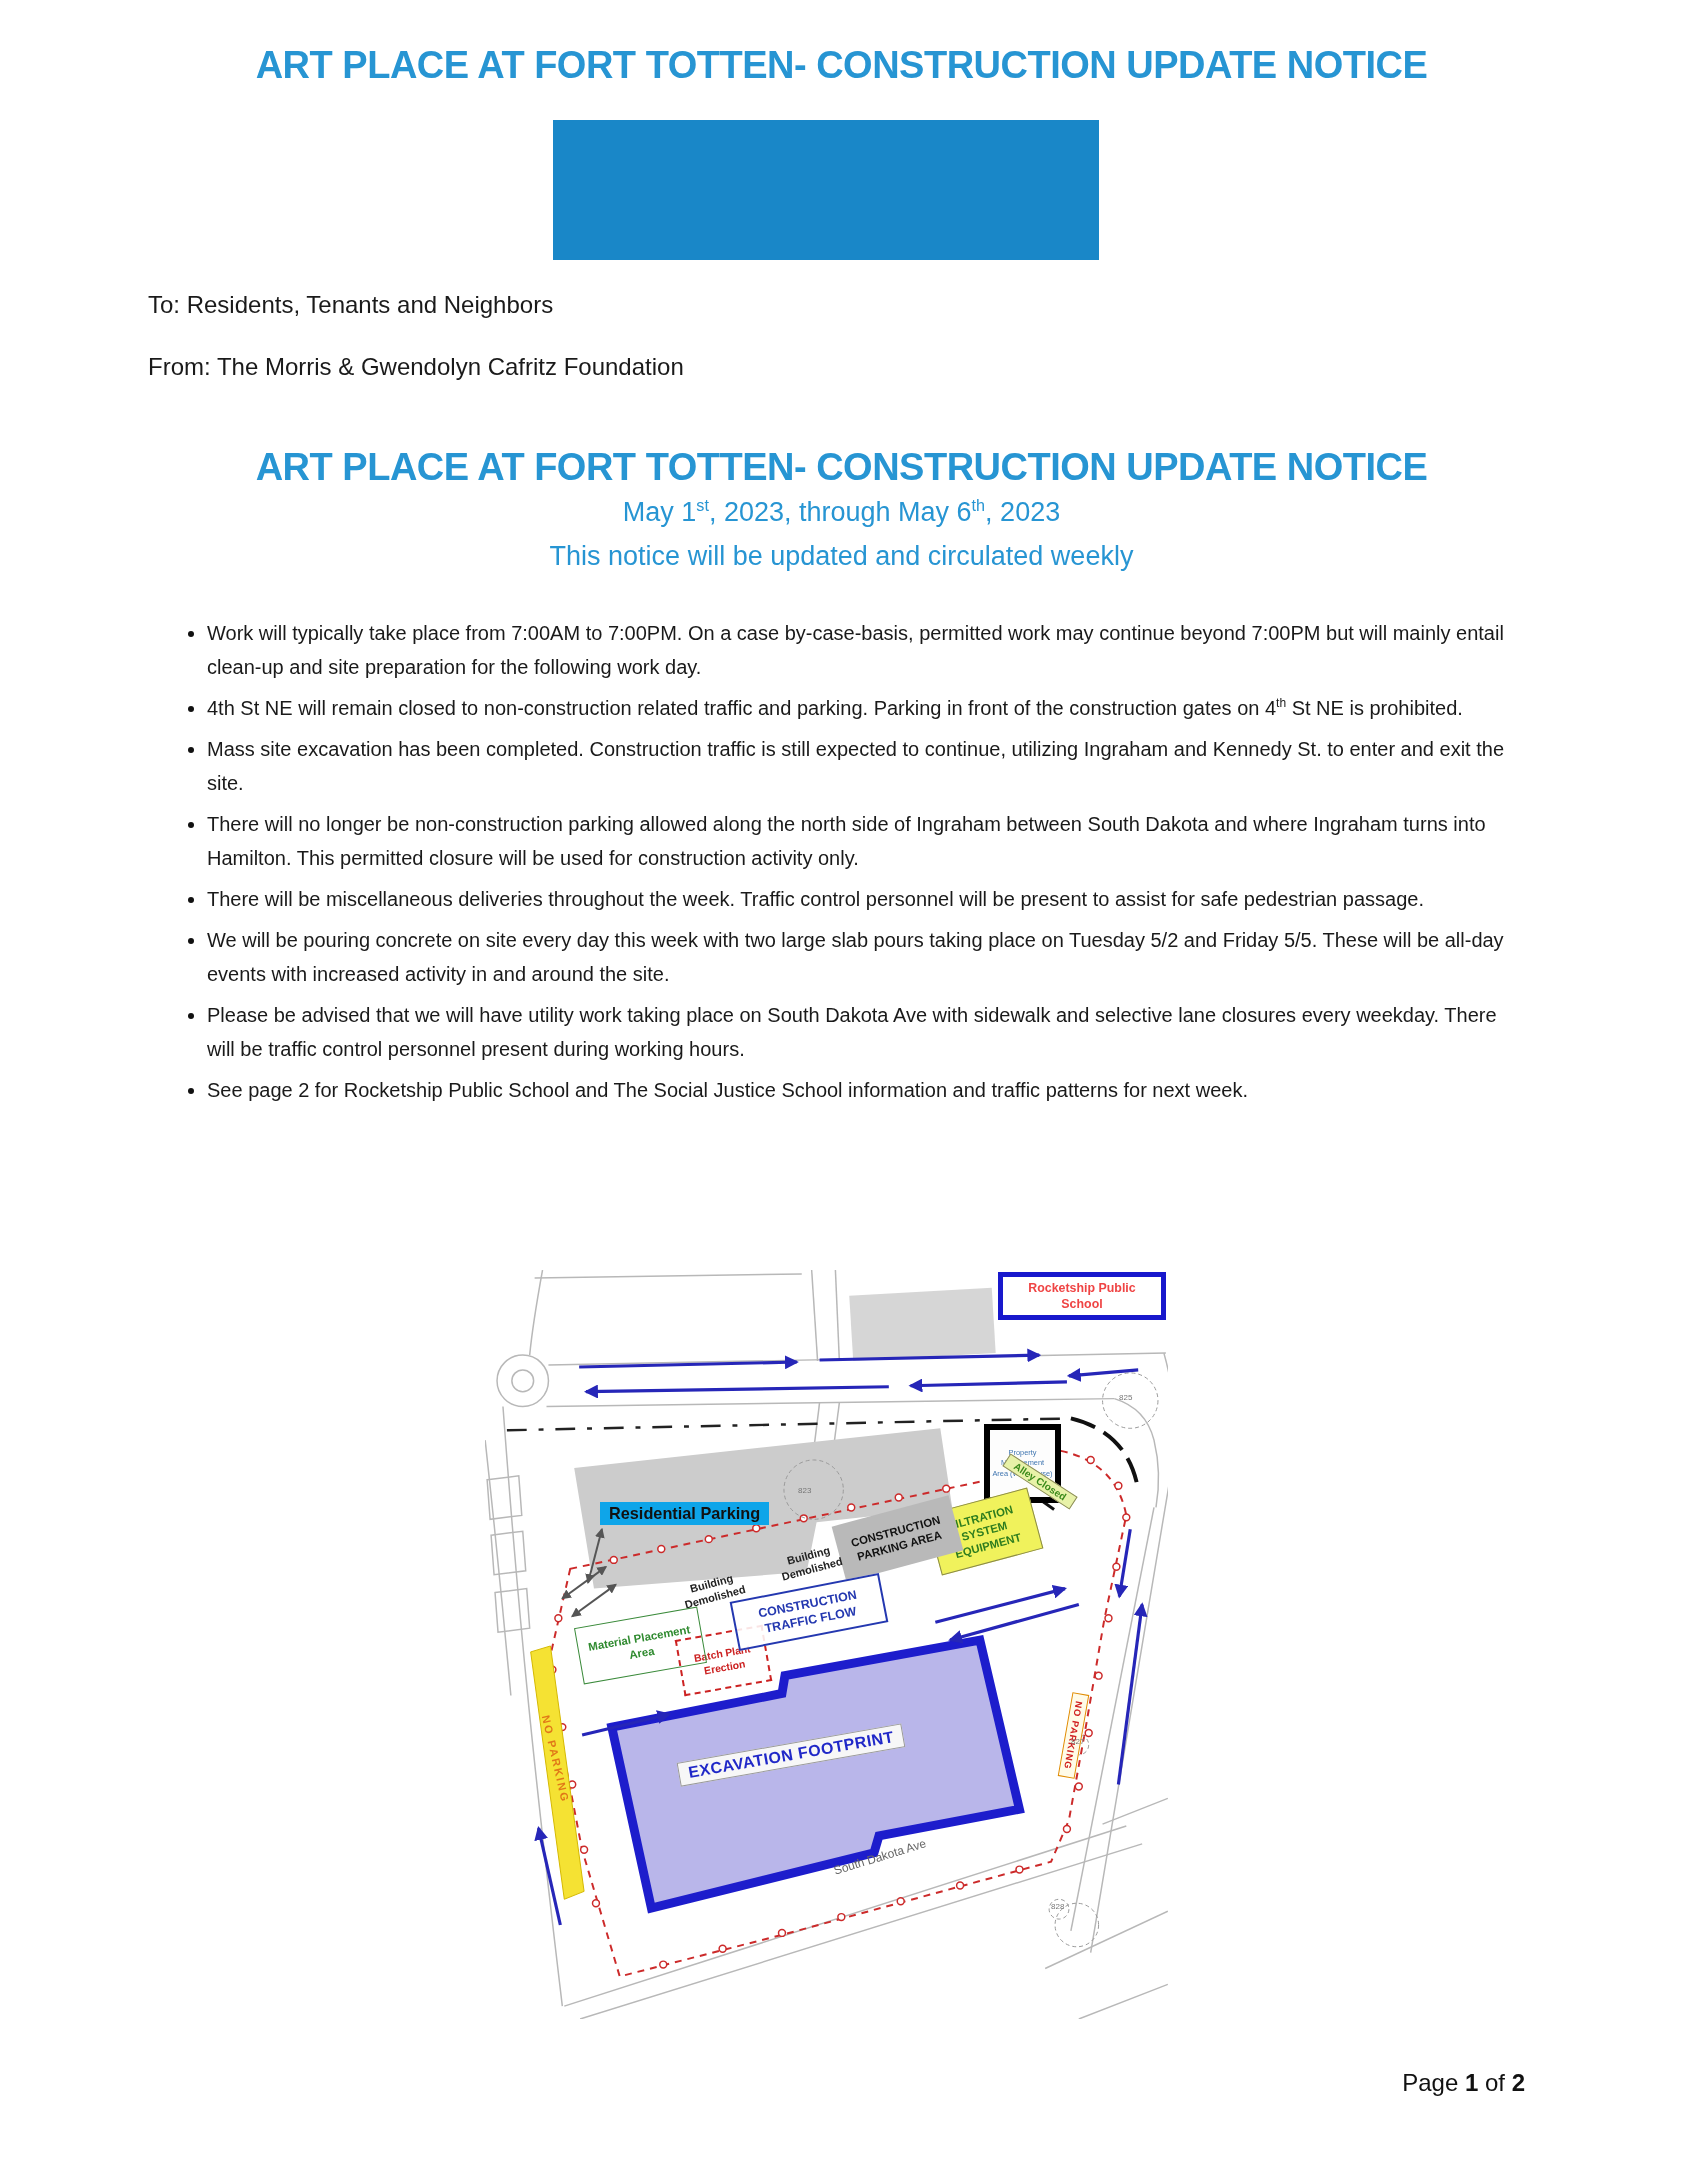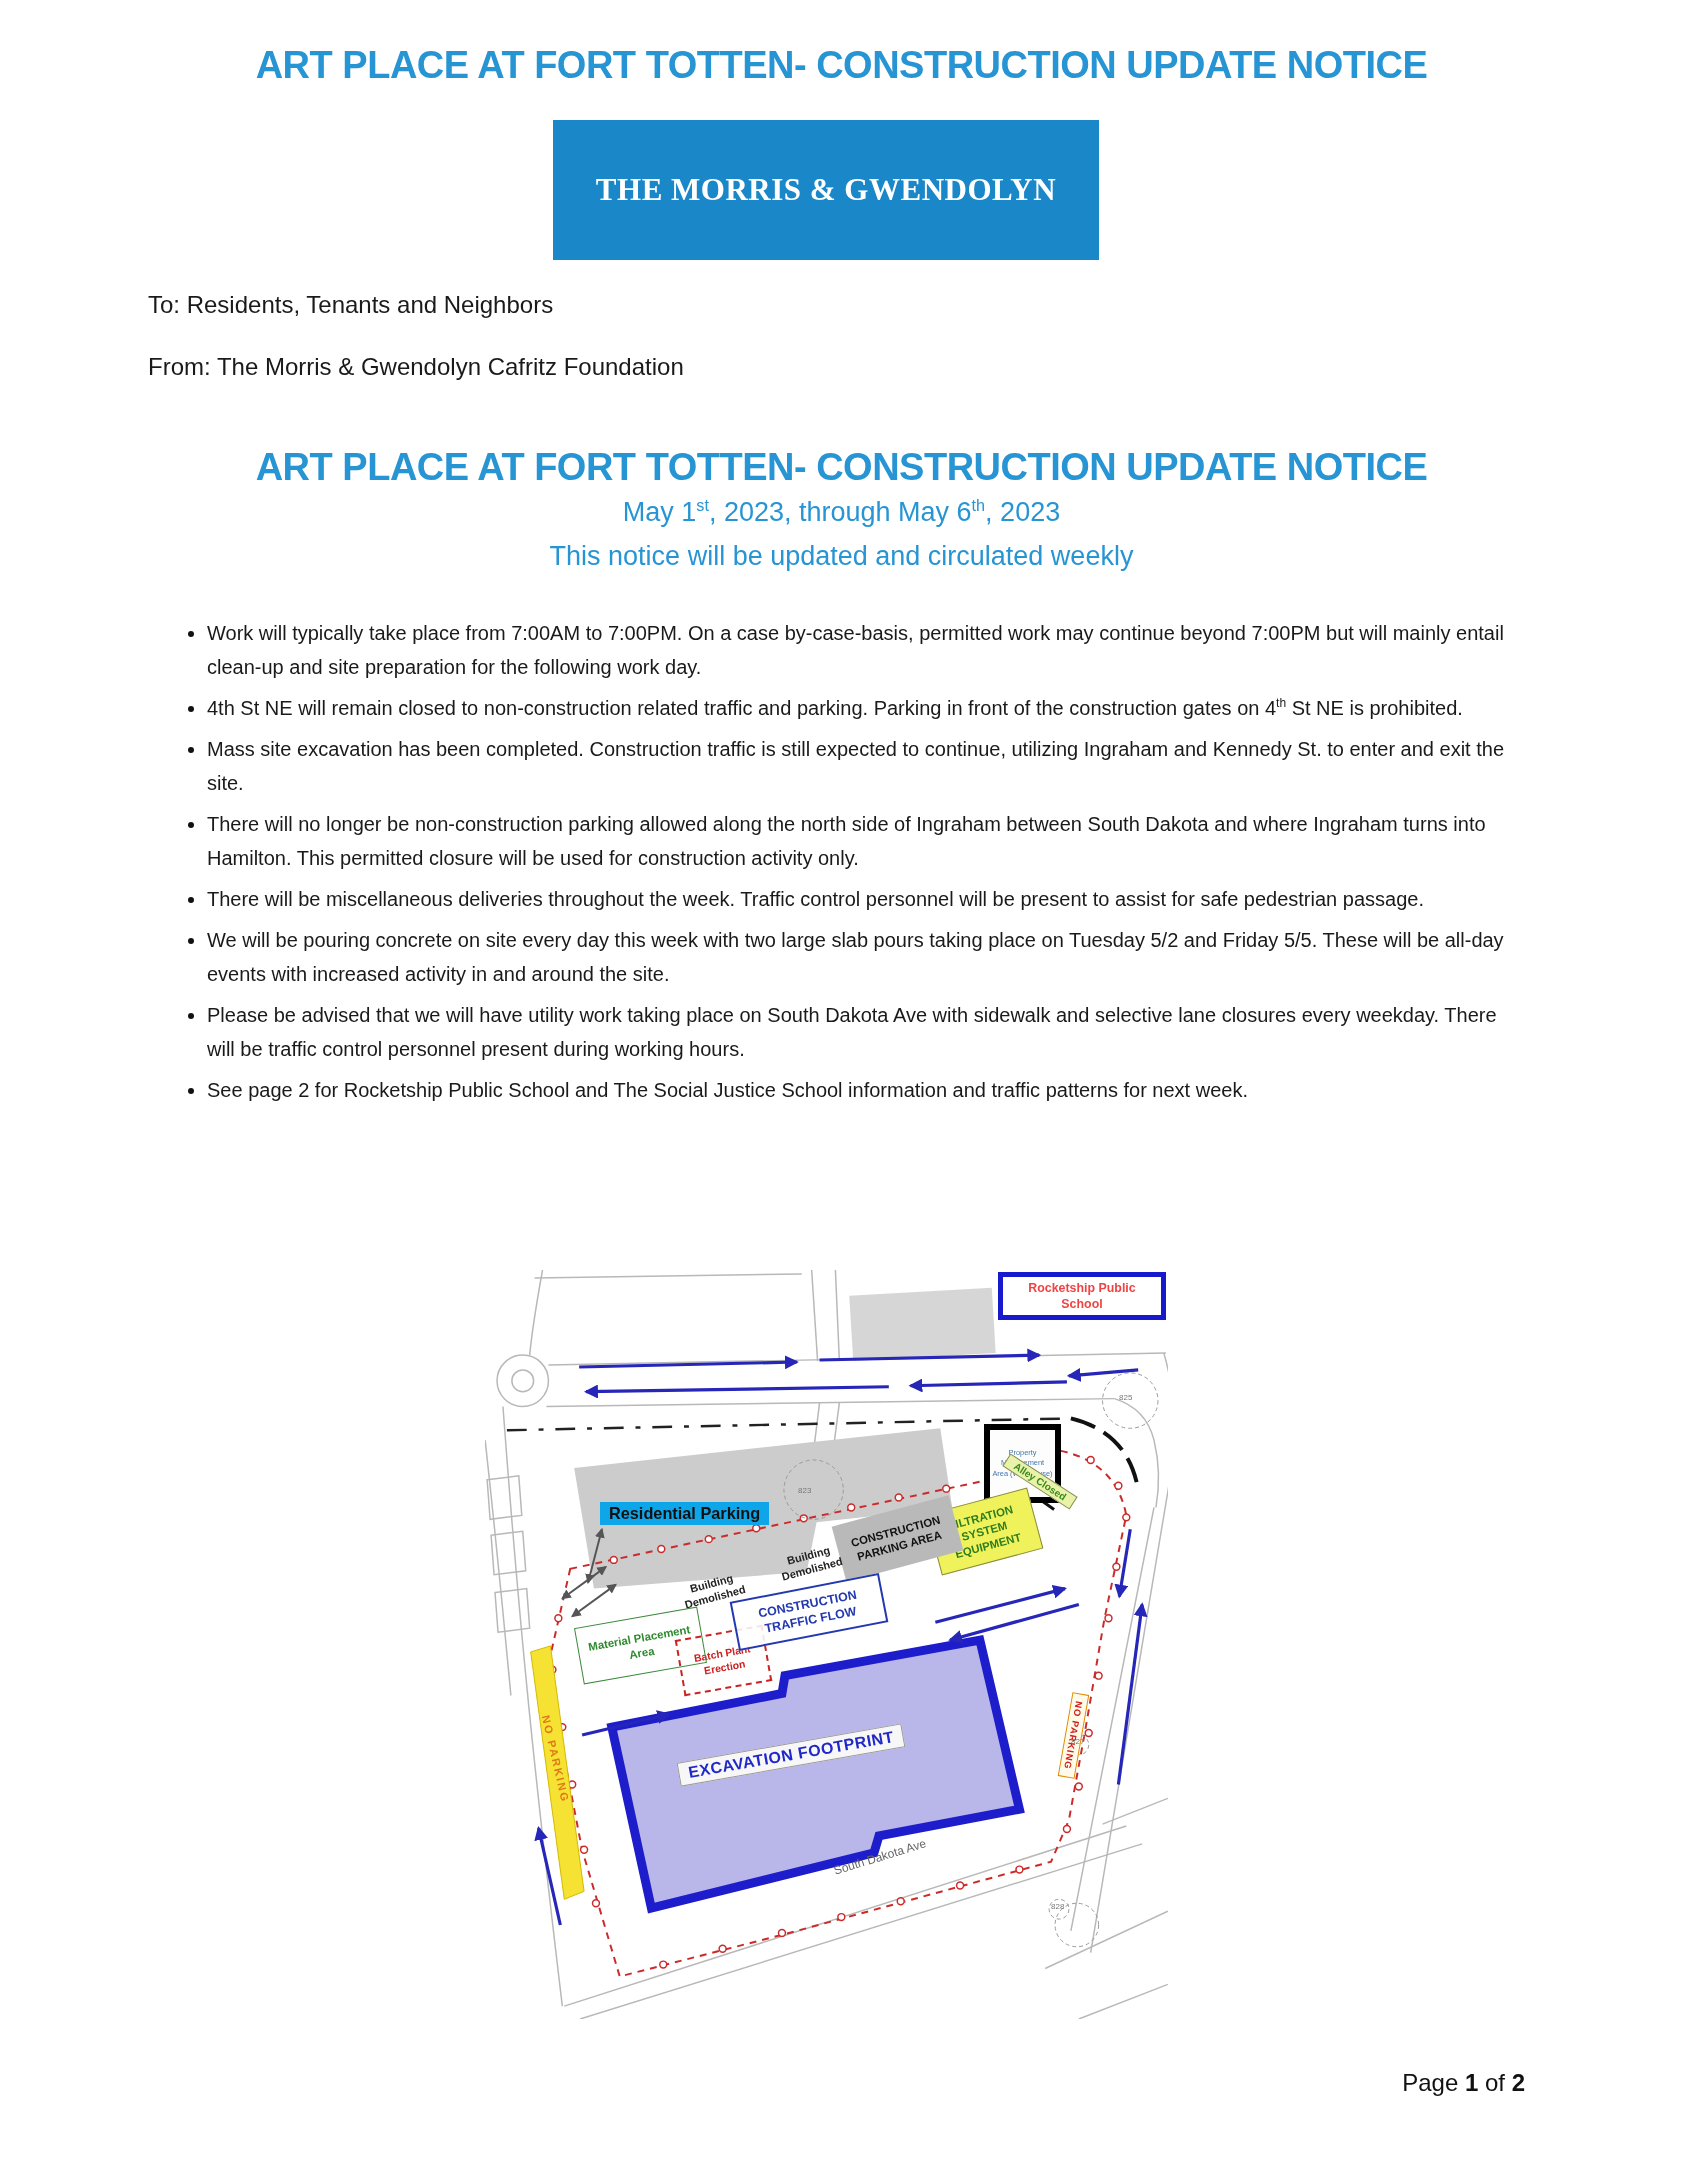--- a/index.html
+++ b/index.html
@@ -46,21 +46,20 @@
   .cn-825{left:634px;top:123px;}
   .cn-827{left:586px;top:467px;}
   .cn-828{left:566px;top:632px;}
 </style>
 </head>
 <body>
 
 <div id="title-top" class="doc-title">ART PLACE AT FORT TOTTEN- CONSTRUCTION UPDATE NOTICE</div>
 
 <div class="logo-box">
-  <div>THE MORRIS &amp; GWENDOLYN</div>
 </div>
 
 <div id="to-line" class="letter-line">To: Residents, Tenants and Neighbors</div>
 <div id="from-line" class="letter-line">From: The Morris &amp; Gwendolyn Cafritz Foundation</div>
 
 <div id="title-mid" class="doc-title">ART PLACE AT FORT TOTTEN- CONSTRUCTION UPDATE NOTICE</div>
 <div id="date-line" class="center-blue"><span>May 1</span><sup>st</sup><span>, 2023, through May 6</span><sup>th</sup><span>, 2023</span></div>
 <div id="weekly-line" class="center-blue">This notice will be updated and circulated weekly</div>
 
 <ul class="bullets">

